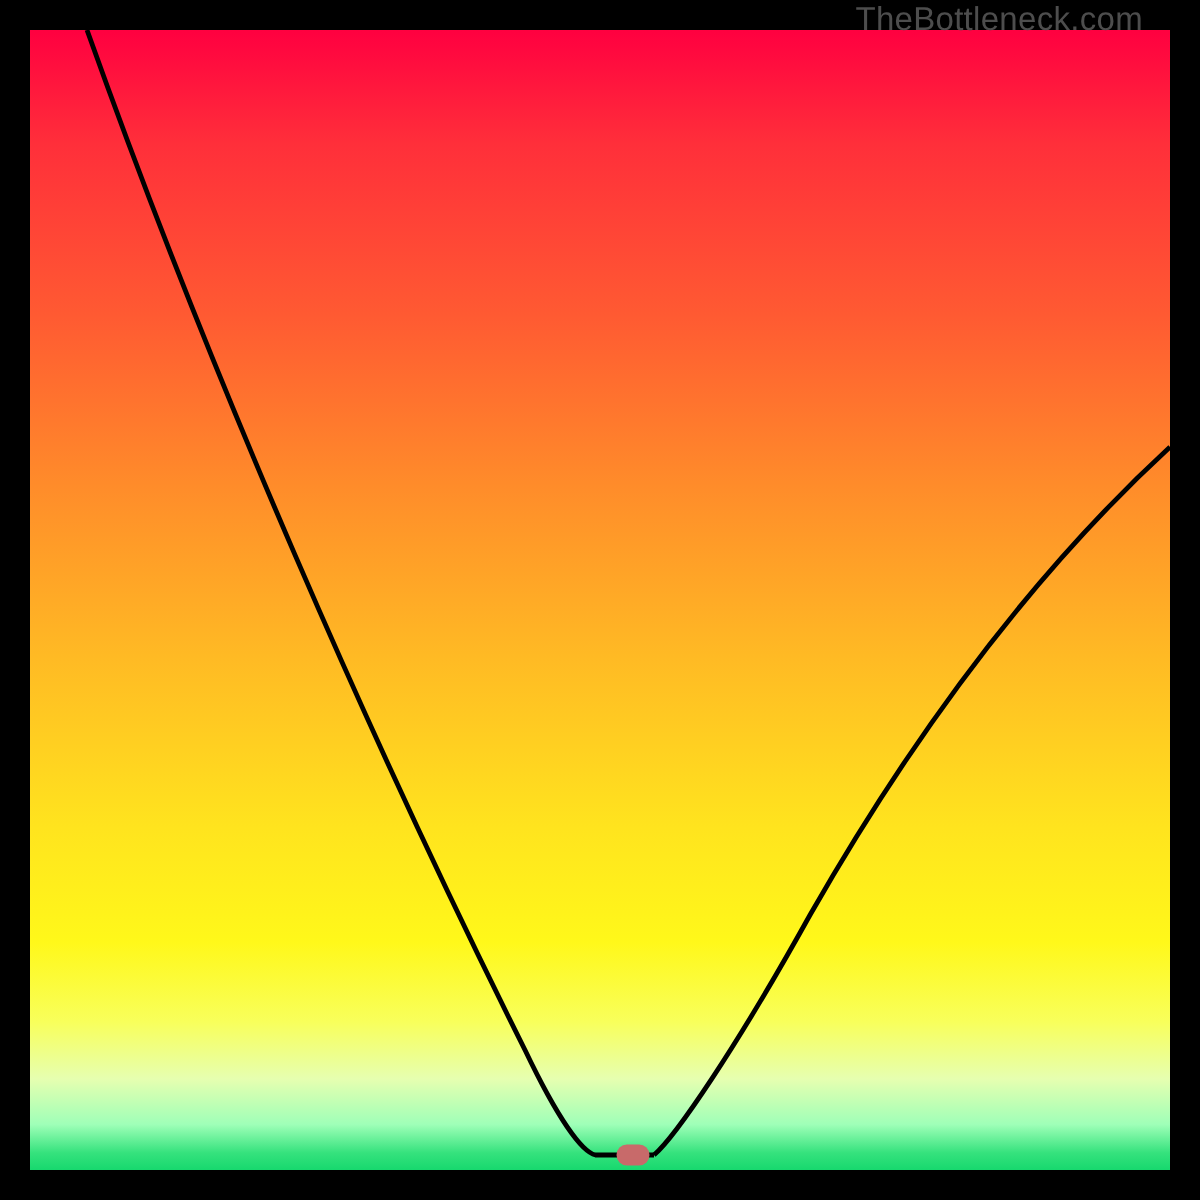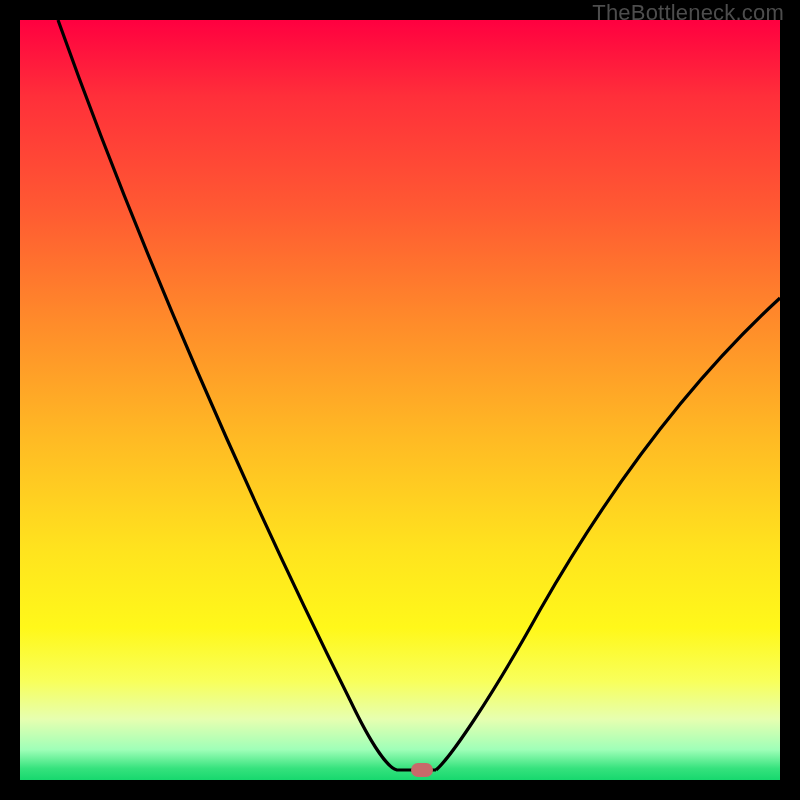--- a/index.html
+++ b/index.html
@@ -36,21 +36,21 @@
       #f8ff5b 87%,
       #e6ffb0 92%,
       #9fffb8 96%,
       #35e27d 98.5%,
       #17d86e 100%
     );
   }
   .watermark {
     position: absolute;
     top: 0px;
-    right: 16px;
+    right: 38px;
     color: #4d4d4d;
     font-size: 22px;
     letter-spacing: 0.2px;
     font-weight: 400;
     user-select: none;
   }
   svg.curve {
     position: absolute;
     left: 20px;
     top: 20px;

